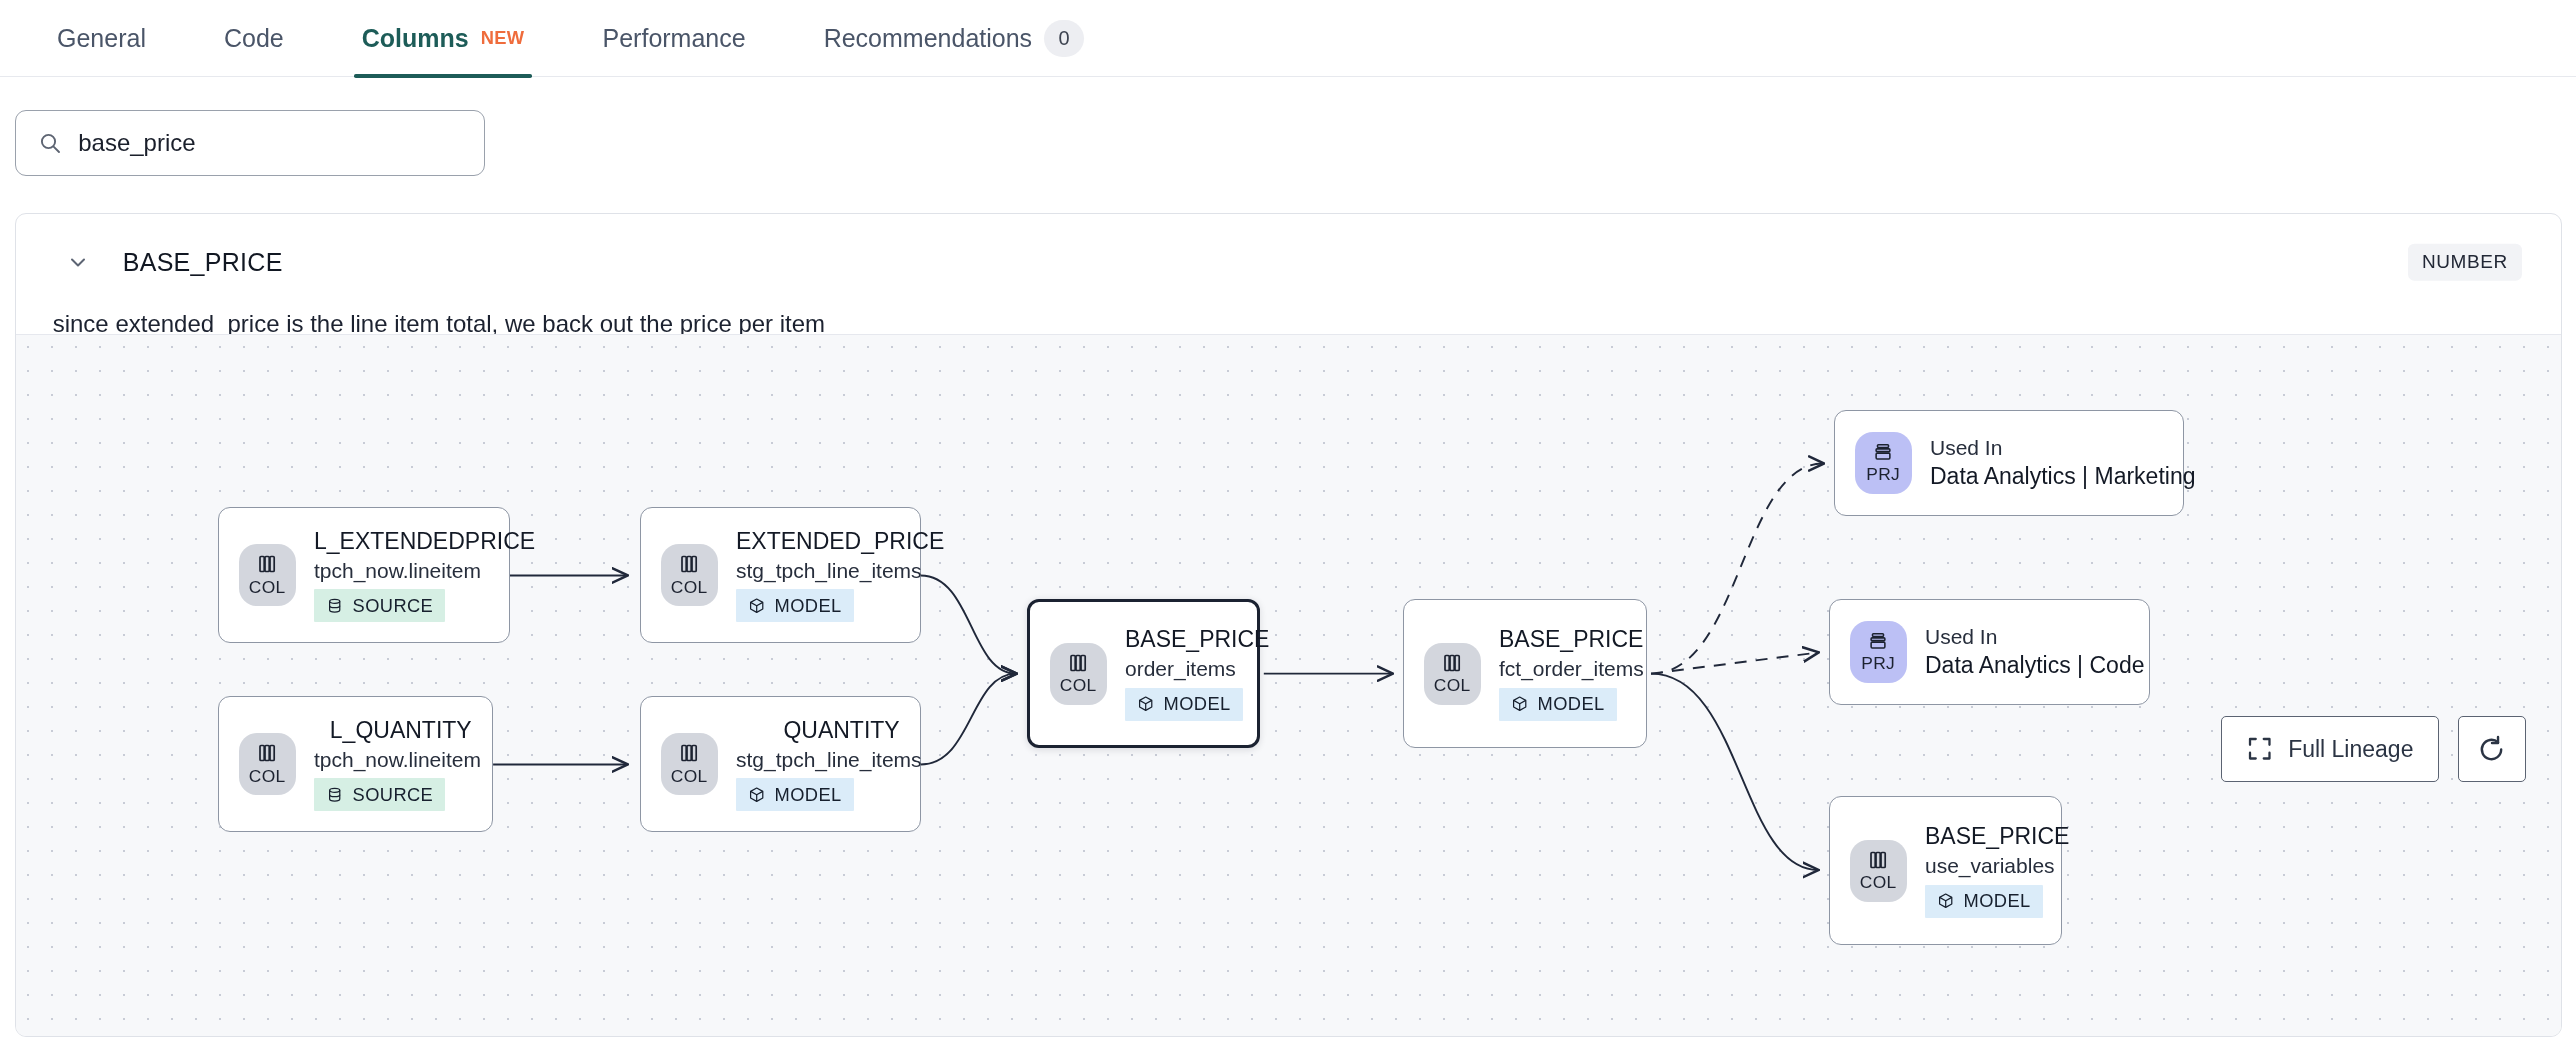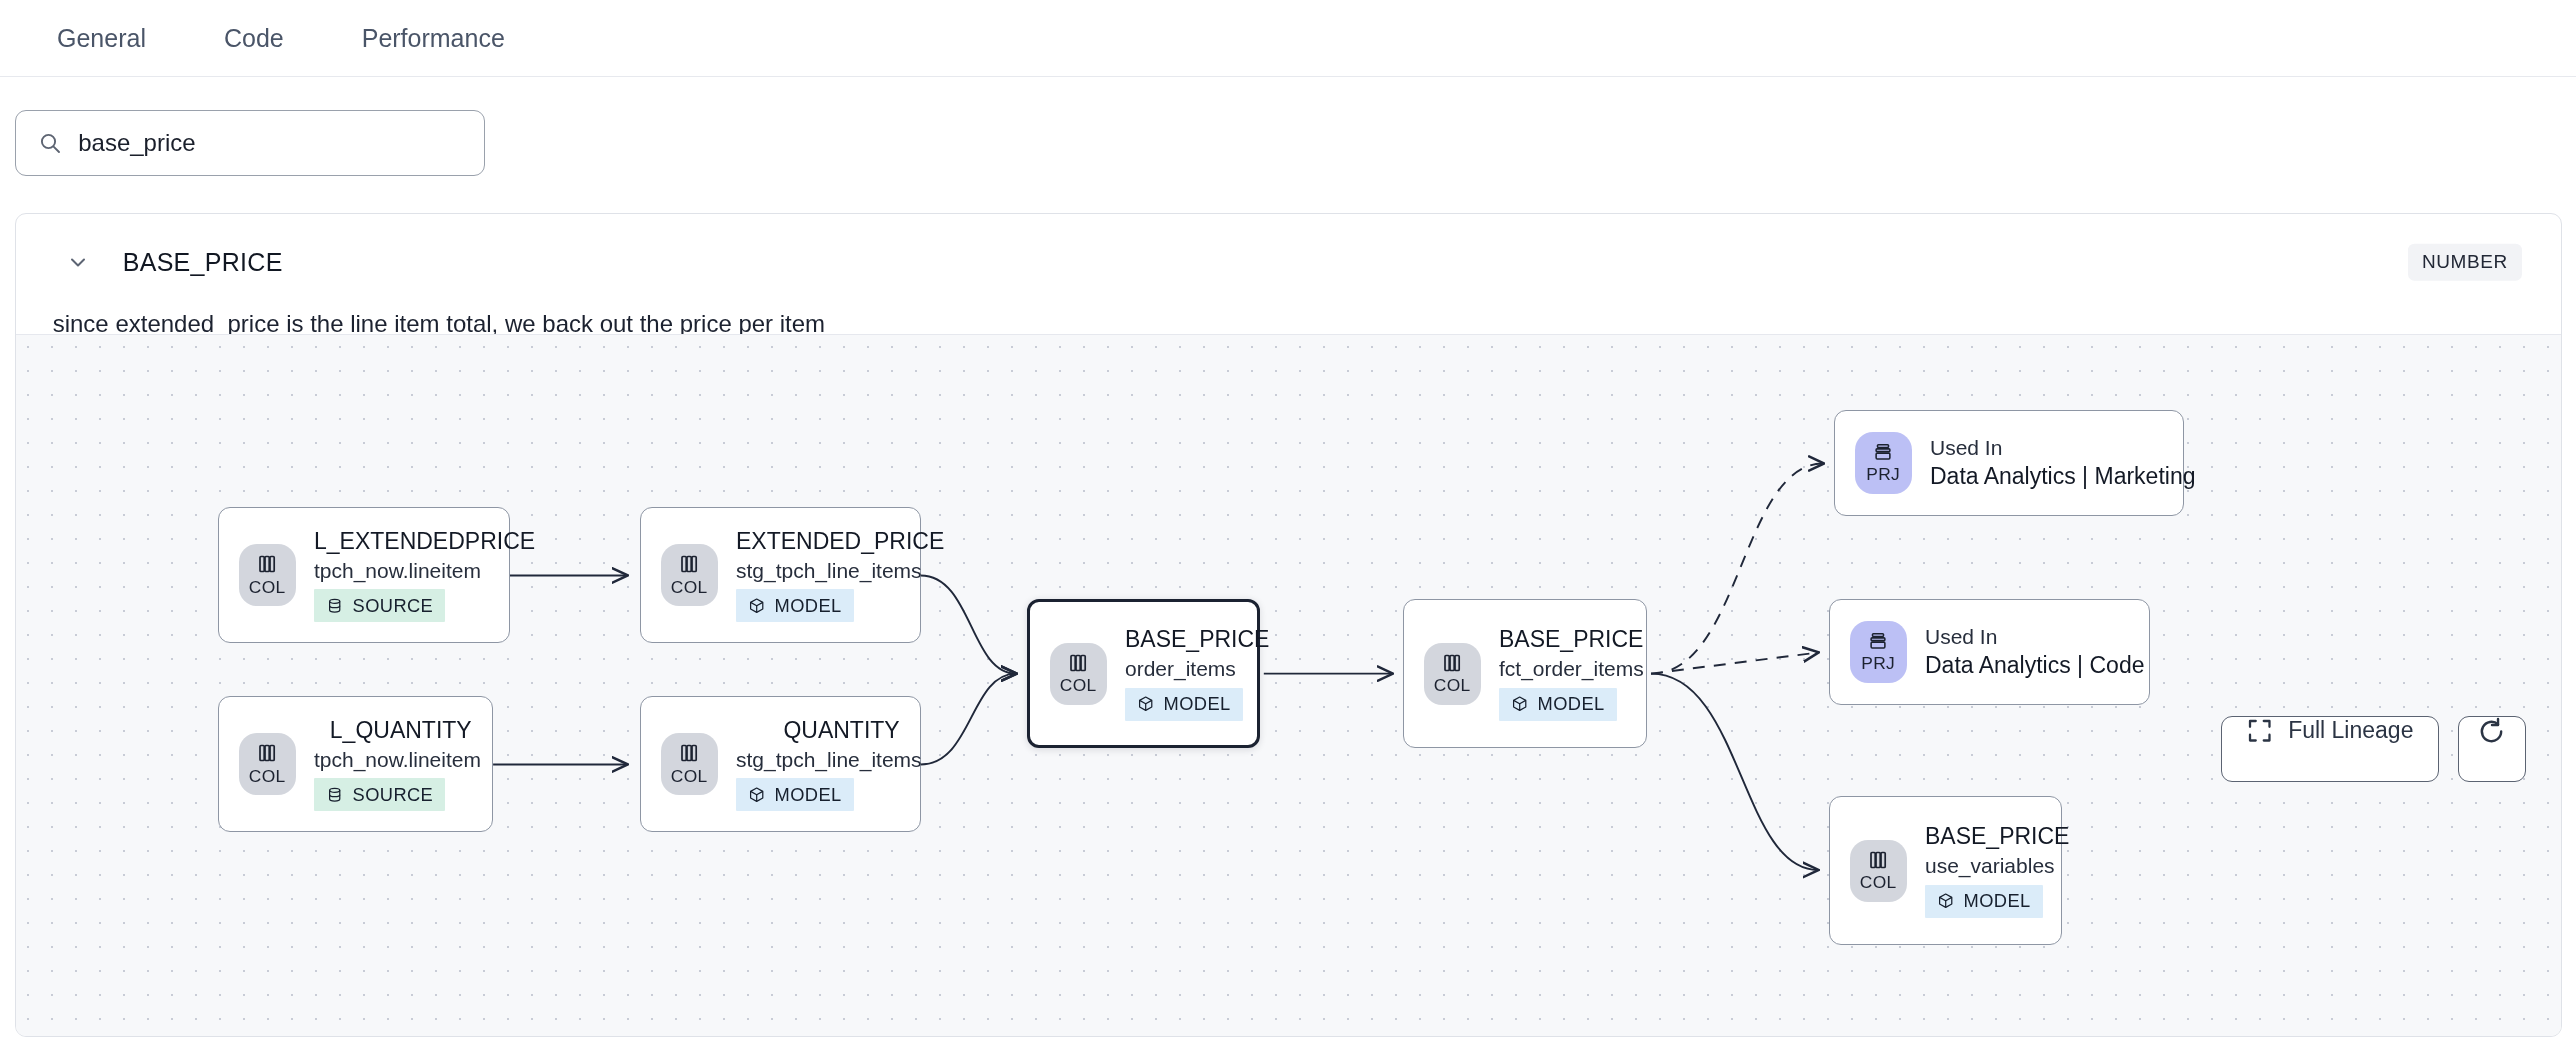--- a/index.html
+++ b/index.html
@@ -133,44 +133,52 @@
     color: #17202e;
   }
   .badge-model  { background: #dbecf9; }
   .badge-source { background: #d6efe4; }
 
   
   .ctl {
     position: absolute;
     background: #fff;
     border: 1.6px solid #5b6372;
-    border-radius: 11px;
-    display: flex; align-items: flex-start; justify-content: center;
+    border-radius: 5px;
+    display: flex; align-items: center; justify-content: center;
     cursor: pointer;
   }
   .full-lineage {
     left: 2205px; top: 381px; width: 218px; height: 66px;
     gap: 14.7px; color: #2b3444; font-size: 23px;
   }
   .refresh-btn { left: 2442px; top: 381px; width: 68px; height: 66px; }
 
   svg { display: block; }
 </style>
 </head>
 <body>
 
 <div class="tabbar">
   <div class="tab">
     <span>General</span>
   </div>
   <div class="tab">
     <span>Code</span>
   </div>
+  <div class="tab active">
+    <span>Columns</span>
+    <span class="tab-new">NEW</span>
+  </div>
   <div class="tab">
     <span>Performance</span>
+  </div>
+  <div class="tab">
+    <span>Recommendations</span>
+    <span class="tab-count">0</span>
   </div>
 </div>
 
 <div class="searchwrap">
   <span>
     <svg width="24" height="24" viewBox="0 0 24 24" fill="none" stroke="#5d6personal" style="stroke:#5d6472" stroke-width="1.9">
       <circle cx="10.5" cy="10.5" r="6.6"></circle>
         <line x1="15.6" y1="15.6" x2="21" y2="21" stroke-linecap="round"></line>
     </svg>
   </span>

